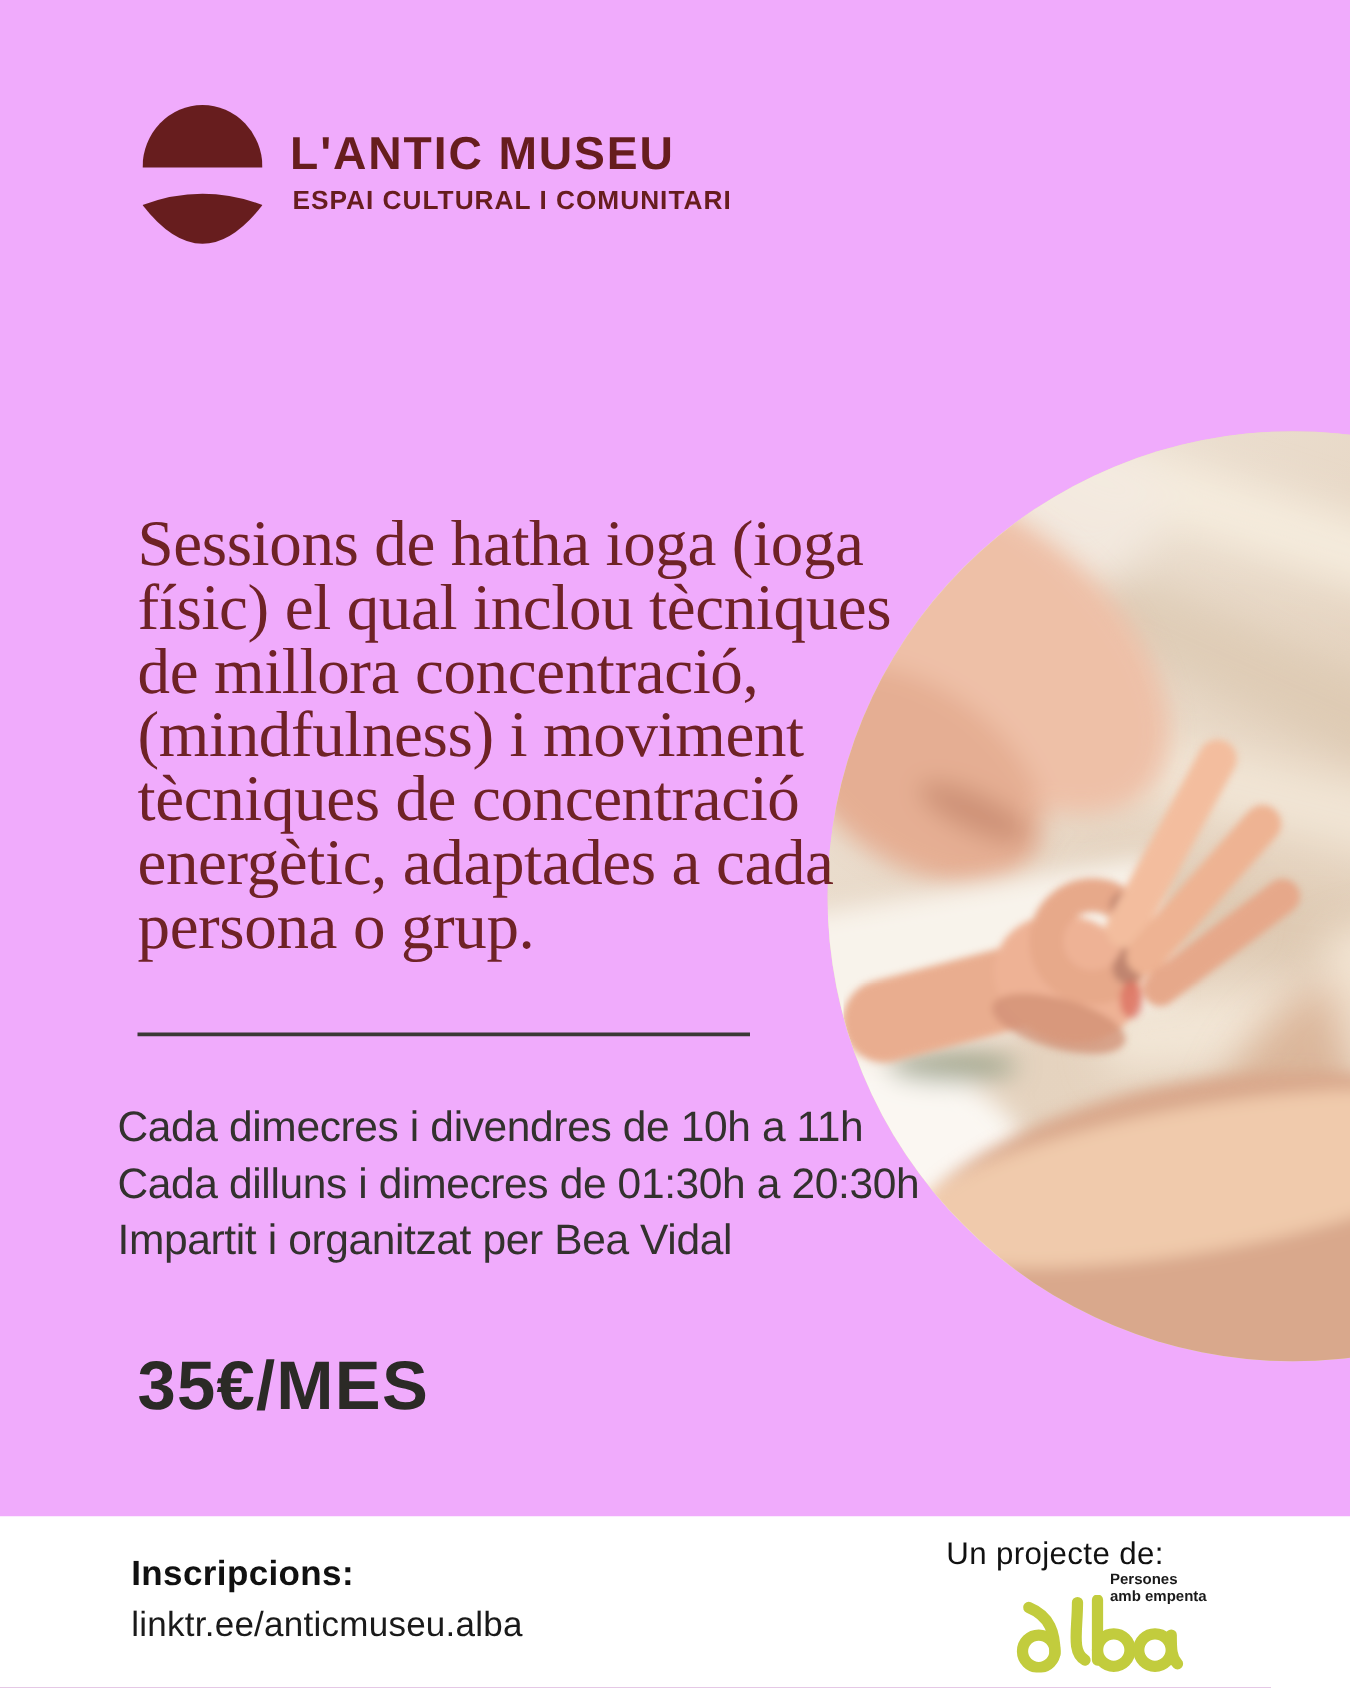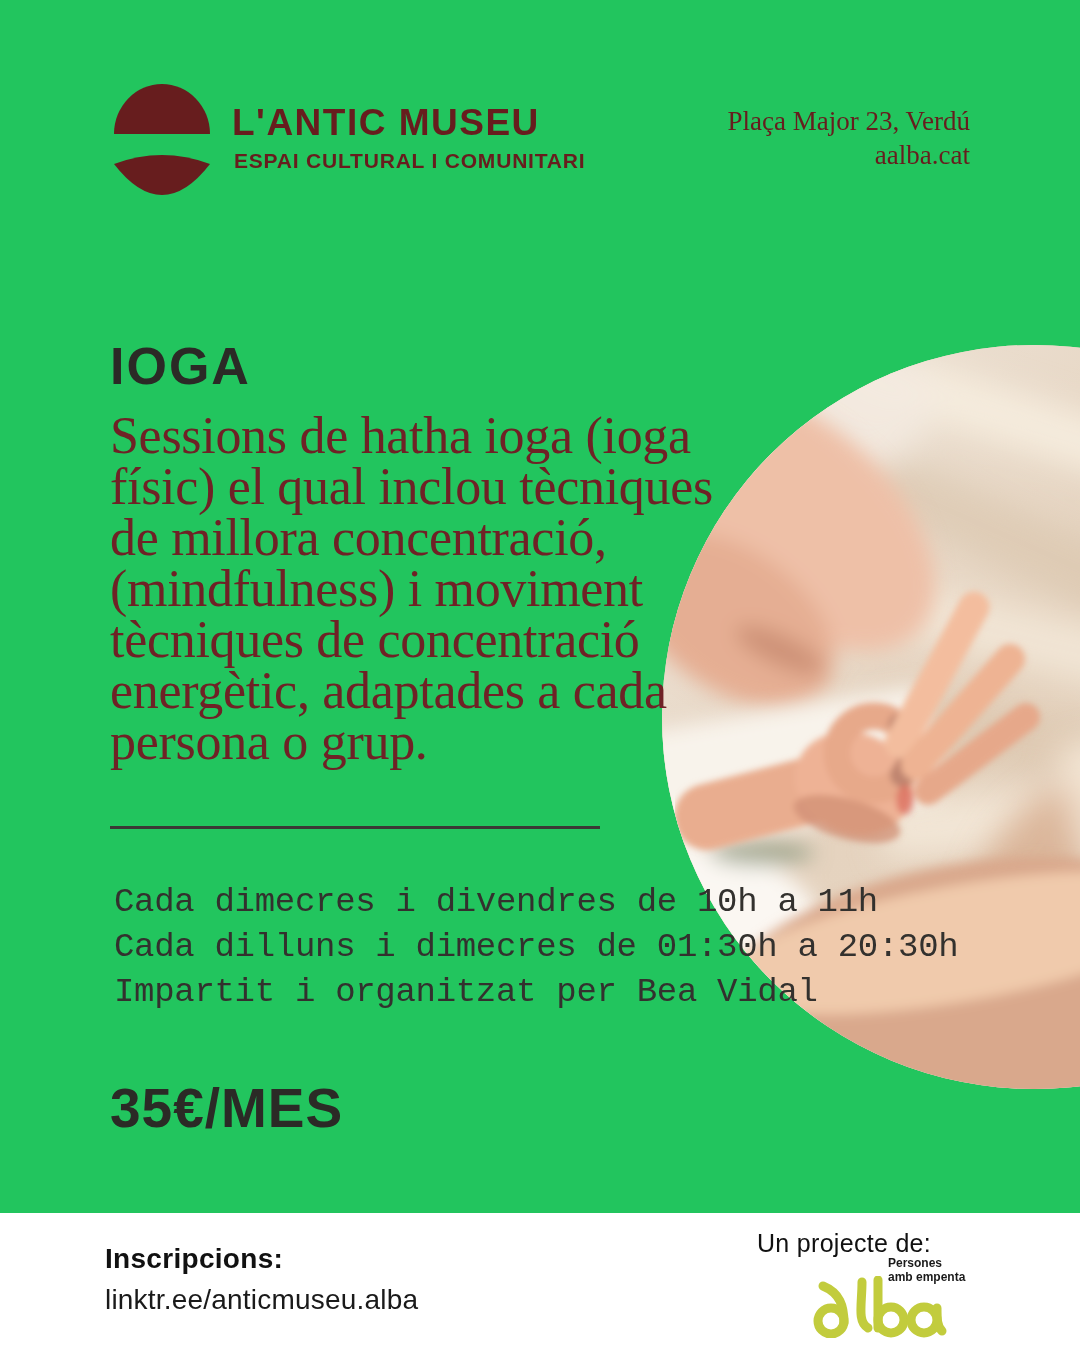--- a/index.html
+++ b/index.html
@@ -1,18 +1,18 @@
 <!DOCTYPE html>
 <html><head>
 <meta charset="utf-8">
 <style>
   html,body{margin:0;padding:0;background:#d8d2d0;}
   .poster{
     position:relative;width:1080px;height:1350px;overflow:hidden;
-    background:#22c55e;
+    background:#f0abfc;
     font-family:"Liberation Sans","DejaVu Sans",sans-serif;
   }
   .abs{position:absolute;}
   
   .logo-mark{left:114px;top:84px;width:96px;height:112px;}
   .logo-title{
     left:232px;top:102px;font-size:37px;font-weight:700;letter-spacing:1.5px;
     color:#671D1E;white-space:nowrap;
   }
   .logo-subtitle{
@@ -29,22 +29,22 @@
     left:110px;top:336px;font-size:52px;font-weight:700;letter-spacing:2px;
     color:#2B2A26;white-space:nowrap;
   }
   .description{
     left:110px;top:410px;color:#6F2226;
     font-family:"Liberation Serif","DejaVu Serif",serif;
     font-size:52px;line-height:51px;letter-spacing:-0.3px;white-space:nowrap;
   }
   .divider{left:110px;top:826px;width:490px;height:3px;background:#3B3835;}
   .schedule{
-    left:114px;top:880px;color:#33312E;
-    font-family:Liberation Mono, monospace;
+    left:94px;top:880px;color:#33312E;
+    font-family:Liberation Sans, sans-serif;
     font-size:34px;line-height:45px;letter-spacing:-0.3px;white-space:nowrap;
   }
   .price{
     left:110px;top:1076px;font-size:55px;font-weight:700;letter-spacing:1px;
     color:#2B2A26;white-space:nowrap;
   }
   
   .photo-circle{
     left:662px;top:345px;width:744px;height:744px;border-radius:50%;
     overflow:hidden;background:#E7D6C2;
@@ -77,24 +77,20 @@
 
   <div class="abs logo-mark">
     <svg width="96" height="112" viewBox="0 0 96 112" xmlns="http://www.w3.org/2000/svg">
       <path d="M0,50 A48,50 0 0 1 96,50 Z" fill="#671D1E"></path>
       <path d="M0,80 Q48,62 96,80 Q48,142 0,80 Z" fill="#671D1E"></path>
     </svg>
   </div>
   <div class="abs logo-title">L'ANTIC MUSEU</div>
   <div class="abs logo-subtitle">ESPAI CULTURAL I COMUNITARI</div>
 
-  <div class="abs contact">
-    <div>Plaça Major 23, Verdú</div>
-    <div>aalba.cat</div>
-  </div>
 
   <div class="abs photo-circle">
     <svg width="744" height="744" viewBox="0 0 744 744" xmlns="http://www.w3.org/2000/svg">
       <defs>
         <linearGradient id="bg" x1="0" y1="0" x2="1" y2="1">
           <stop offset="0" stop-color="#EFE6DB"></stop>
           <stop offset="0.45" stop-color="#E5D3BF"></stop>
           <stop offset="1" stop-color="#E9D6C2"></stop>
         </linearGradient>
         <filter id="b6">
@@ -150,21 +146,20 @@
         <circle cx="212" cy="408" r="37" stroke="#E7A98A" stroke-width="27"></circle>
         <path d="M 238 380 A 37 37 0 0 1 240 430" stroke="#B97F6B" stroke-width="24" opacity="0.85"></path>
         <path d="M 238 398 L 312 262" stroke="#F3BD9E" stroke-width="31"></path>
         <path d="M 254 420 L 348 314" stroke="#EEB393" stroke-width="30"></path>
         <path d="M 266 446 L 364 372" stroke="#E6A88A" stroke-width="28"></path>
         <ellipse cx="243" cy="455" rx="9" ry="15" fill="#D5544A" opacity="0.55" stroke="none"></ellipse>
       </g>
     </svg>
   </div>
 
-  <div class="abs main-title">IOGA</div>
 
   <div class="abs description">
     <div>Sessions de hatha ioga (ioga</div>
     <div>físic) el qual inclou tècniques</div>
     <div>de millora concentració,</div>
     <div>(mindfulness) i moviment</div>
     <div>tècniques de concentració</div>
     <div>energètic, adaptades a cada</div>
     <div>persona o grup.</div>
   </div>

